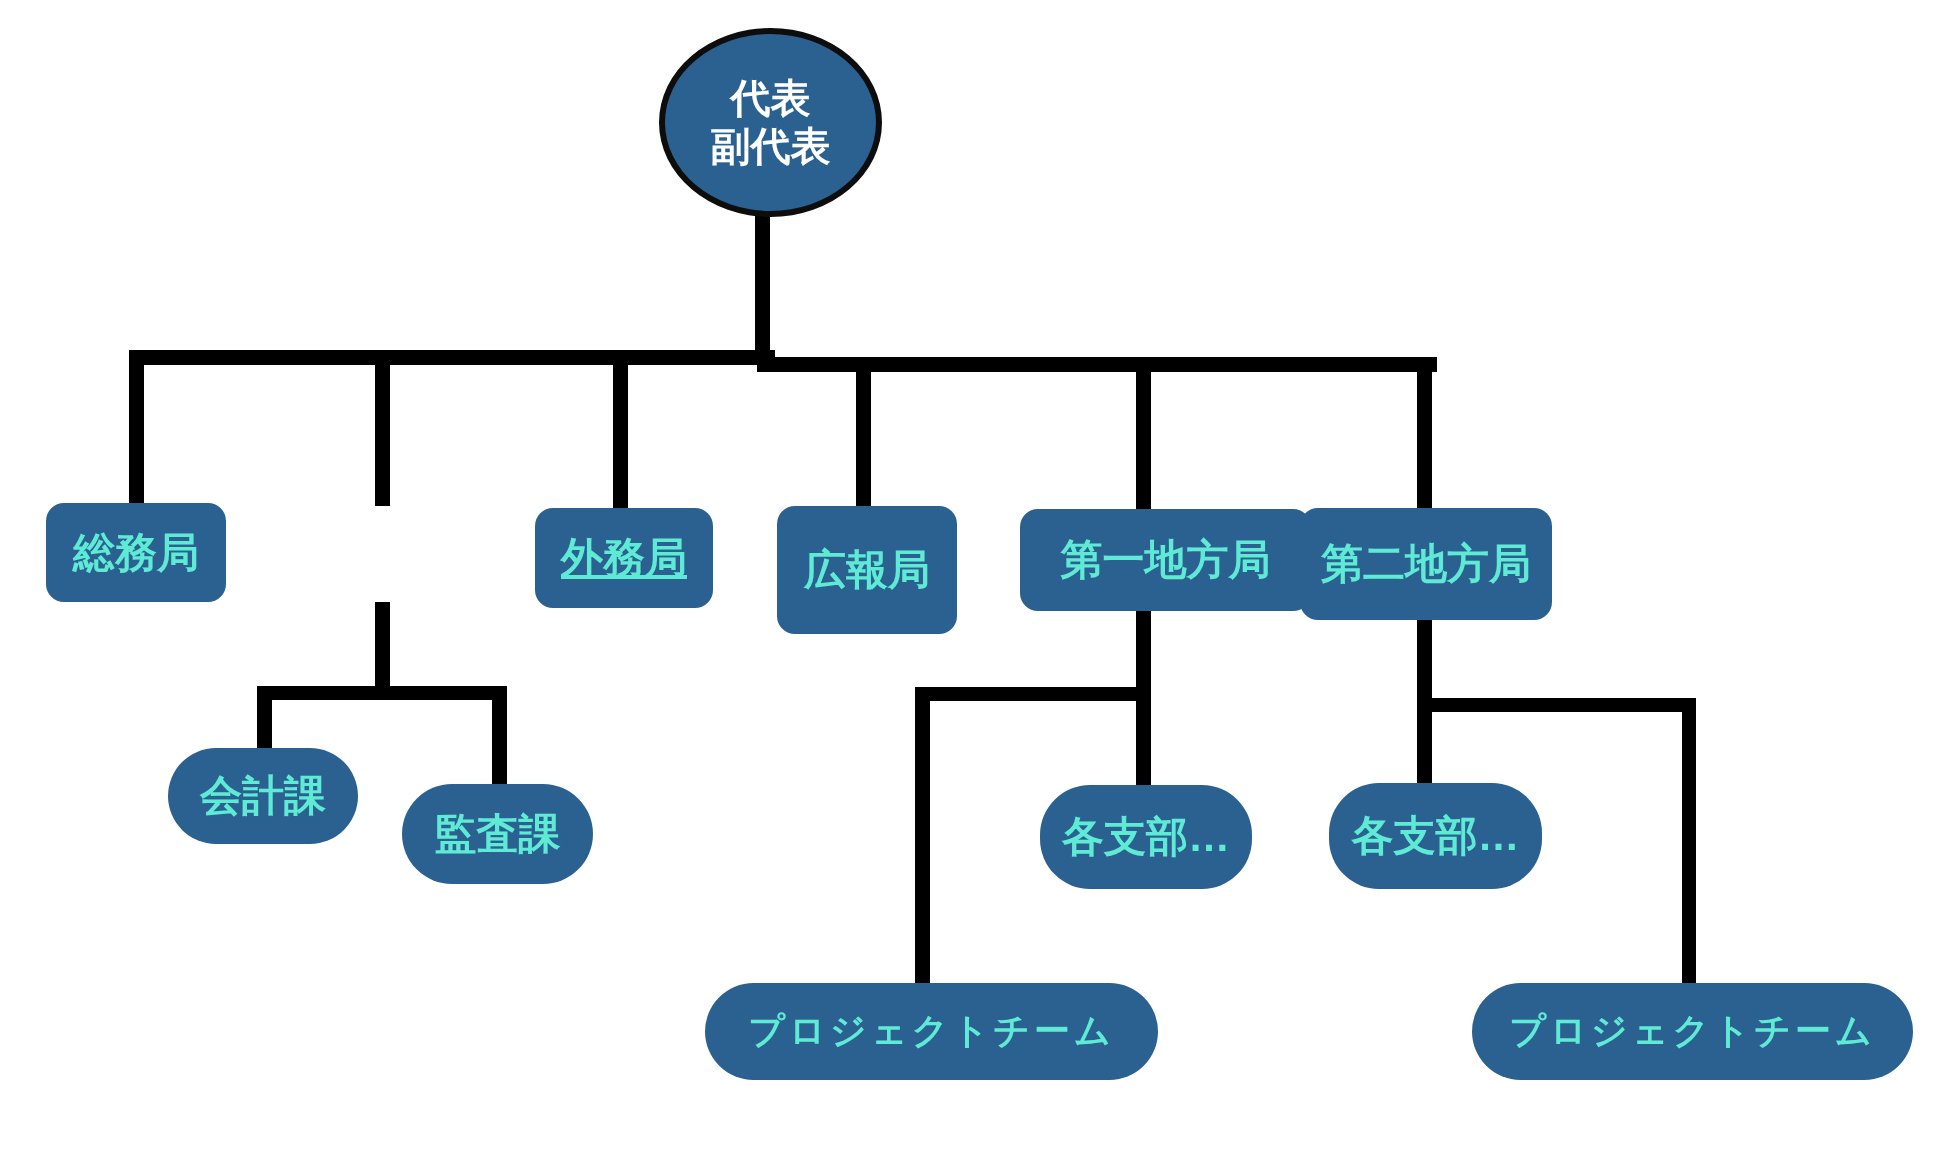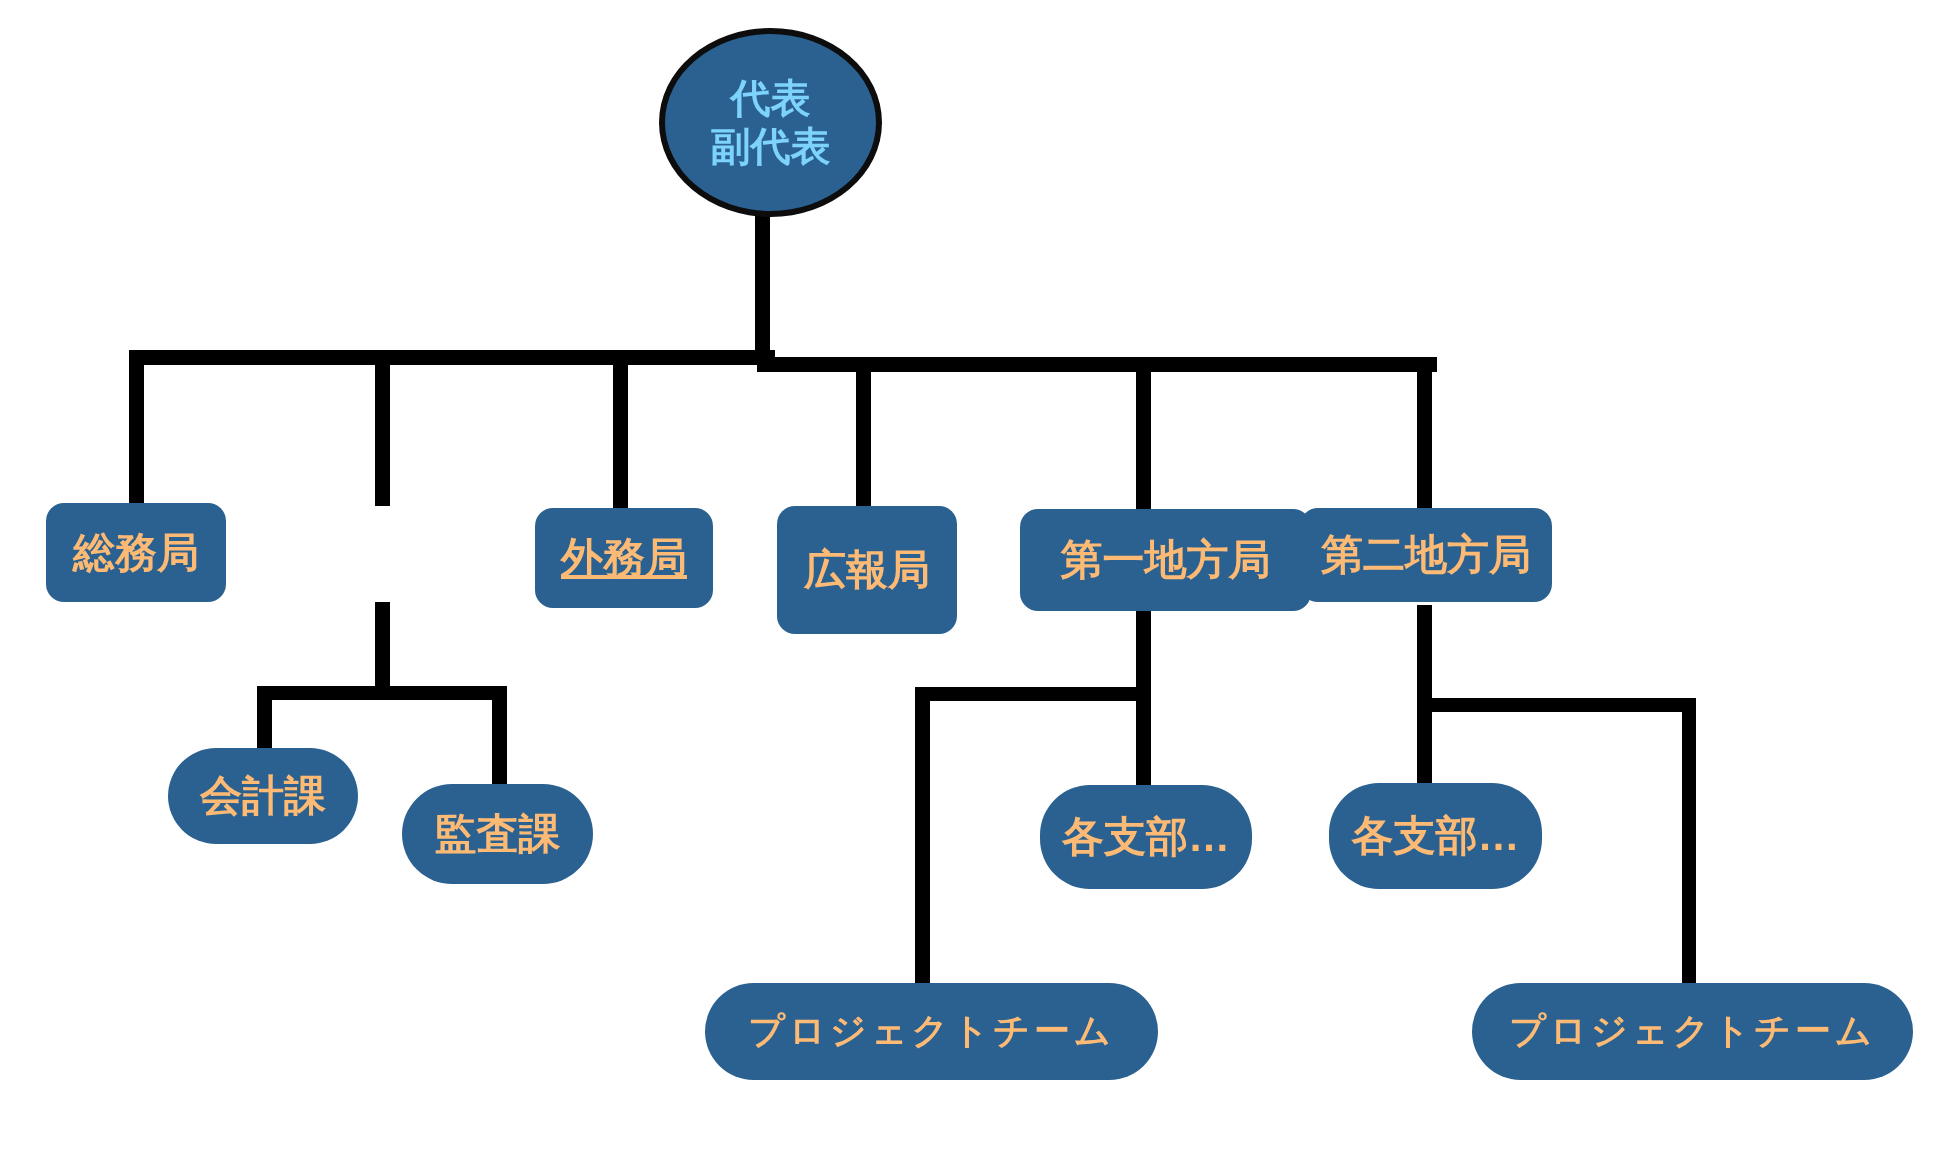--- a/index.html
+++ b/index.html
@@ -15,21 +15,21 @@
     background: #FFFFFF;
     overflow: hidden;
   }
   .cline {
     position: absolute;
     background: #000000;
   }
   .node {
     position: absolute;
     background: #2A6191;
-    color: #fdba74;
+    color: #5eead4;
     display: flex;
     align-items: center;
     justify-content: center;
     font-weight: bold;
     text-align: center;
     white-space: nowrap;
   }
   .box {
     border-radius: 18px;
     font-size: 42px;
@@ -46,21 +46,21 @@
   .root-circle {
     position: absolute;
     left: 659px;
     top: 28px;
     width: 223px;
     height: 189px;
     background: #2A6191;
     border: 6px solid #0D0D0D;
     border-radius: 50%;
     box-sizing: border-box;
-    color: #7dd3fc;
+    color: #ffffff;
     font-weight: bold;
     font-size: 40px;
     line-height: 1.18;
     display: flex;
     flex-direction: column;
     align-items: center;
     justify-content: center;
     text-align: center;
   }
 </style>
@@ -95,21 +95,21 @@
 
   <div class="root-circle">
     <div>代表</div>
     <div>副代表</div>
   </div>
 
   <div class="node box" style="left:46px;  top:503px; width:180px; height:99px;">総務局</div>
   <div class="node box" style="left:535px; top:508px; width:178px; height:100px;text-decoration:underline;">外務局</div>
   <div class="node box" style="left:777px; top:506px; width:180px; height:128px;">広報局</div>
   <div class="node box" style="left:1020px;top:509px; width:291px; height:102px;">第一地方局</div>
-  <div class="node box" style="left:1300px;top:508px; width:252px; height:94px;">第二地方局</div>
+  <div class="node box" style="left:1300px;top:508px; width:252px; height:112px;">第二地方局</div>
 
   <div class="node pill" style="left:168px; top:748px; width:190px; height:96px;">会計課</div>
   <div class="node pill" style="left:402px; top:784px; width:191px; height:100px;">監査課</div>
   <div class="node pill" style="left:1040px;top:785px; width:212px; height:104px;">各支部…</div>
   <div class="node pill" style="left:1329px;top:783px; width:213px; height:106px;">各支部…</div>
 
   <div class="node pill-wide" style="left:705px; top:983px; width:453px; height:97px;">プロジェクトチーム</div>
   <div class="node pill-wide" style="left:1472px;top:983px; width:441px; height:97px;">プロジェクトチーム</div>
 
 </div>

